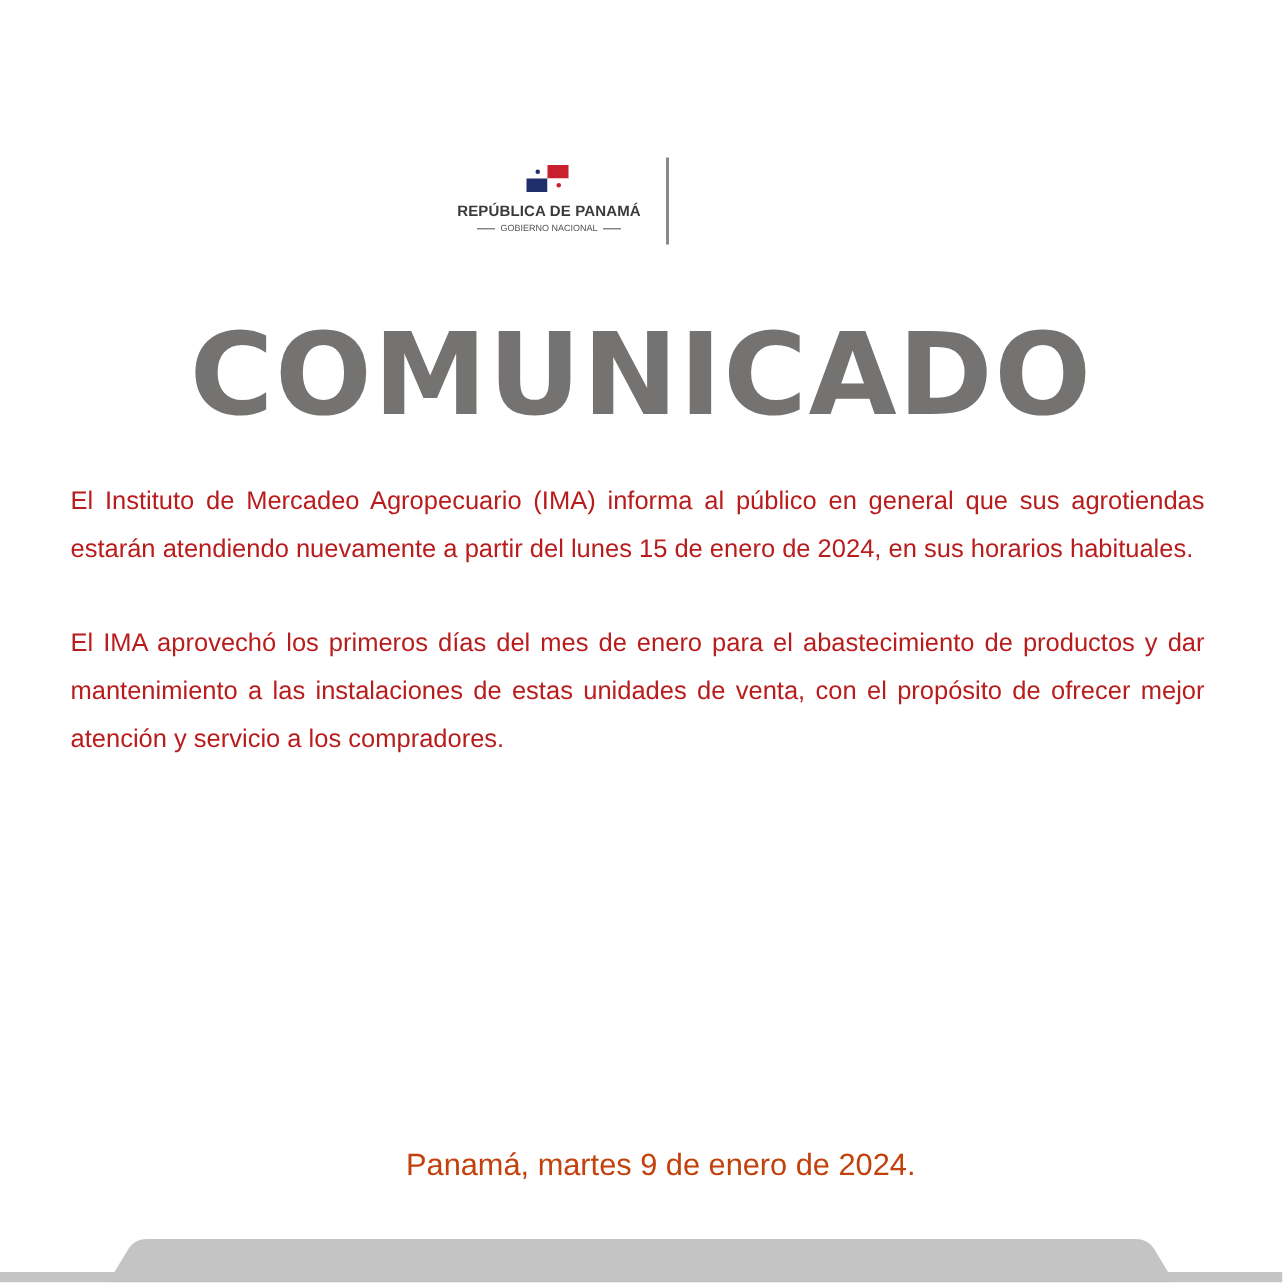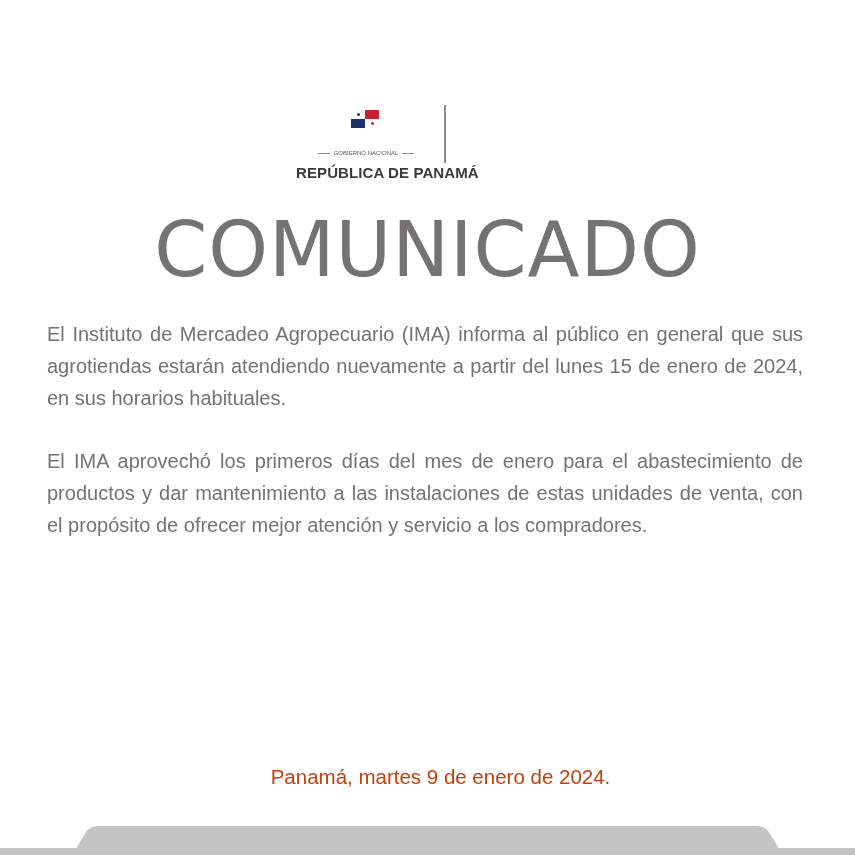--- a/index.html
+++ b/index.html
@@ -19,45 +19,45 @@
     .flag .q { position: absolute; width: 14px; height: 9px; }
     .flag .q1 { left: 0; top: 0; background: #ffffff; }
     .flag .q2 { left: 14px; top: 0; background: #c8202f; }
     .flag .q3 { left: 0; top: 9px; background: #1e2f6b; }
     .flag .q4 { left: 14px; top: 9px; background: #ffffff; }
     .flag .star { position: absolute; width: 3px; height: 3px; border-radius: 50%; }
     .flag .s1 { left: 5.5px; top: 3px; background: #1e2f6b; }
     .flag .s2 { left: 19.5px; top: 12px; background: #c8202f; }
     .gov-name {
       position: absolute; left: 0; top: 26px; width: 140px; text-align: center;
-      font-size: 15px; font-weight: bold; color: #3a3a3a; letter-spacing: 0.1px; white-space: nowrap; margin-top: 28px;
+      font-size: 10px; font-weight: bold; color: #3a3a3a; letter-spacing: 0.1px; white-space: nowrap;
     }
     .gov-sub {
       position: absolute; left: 0; top: 40px; width: 140px; text-align: center;
       font-size: 6px; color: #555; white-space: nowrap;
     }
     .gov-sub .line { display: inline-block; width: 12px; height: 1px; background: #888; vertical-align: middle; margin: 0 4px; }
     .divider {
       position: absolute; left: 444px; top: 0; width: 2px; height: 58px; background: #8a8a8a;
     }
     .inst-name {
       position: absolute; left: 456px; top: 9px; font-size: 10.5px; font-weight: bold;
       color: #3d3d3d; line-height: 13.5px; white-space: nowrap;
     }
     .title {
       position: absolute; top: 205px; left: 0; width: 855px; text-align: center;
-      font-size: 76px; font-weight: normal; color: #747372; letter-spacing: 1px; line-height: 90px;
+      font-size: 76px; font-weight: bold; color: #747372; letter-spacing: 1px; line-height: 90px;
       font-family: "DejaVu Sans", sans-serif;
     }
     .body {
       position: absolute; left: 47px; top: 318px; width: 756px;
     }
     .para {
-      font-size: 20px; line-height: 32px; text-align: justify; margin: 0 0 31px 0;
-      color: #737373; text-align-last: left;
+      font-size: 17px; line-height: 32px; text-align: justify; margin: 0 0 31px 0;
+      color: #b91c1c; text-align-last: left;
     }
     .signoff {
       position: absolute; top: 765px; left: 0; width: 855px; text-align: center;
       font-size: 20.5px; color: #c2410c; padding-left: 13px;
     }
     .footer-band {
       position: absolute; left: 0; bottom: 0; width: 855px; height: 7px; background: #c4c4c4;
     }
     .footer-tab {
       position: absolute; left: 44px; top: 826px; width: 767px; height: 29px;

